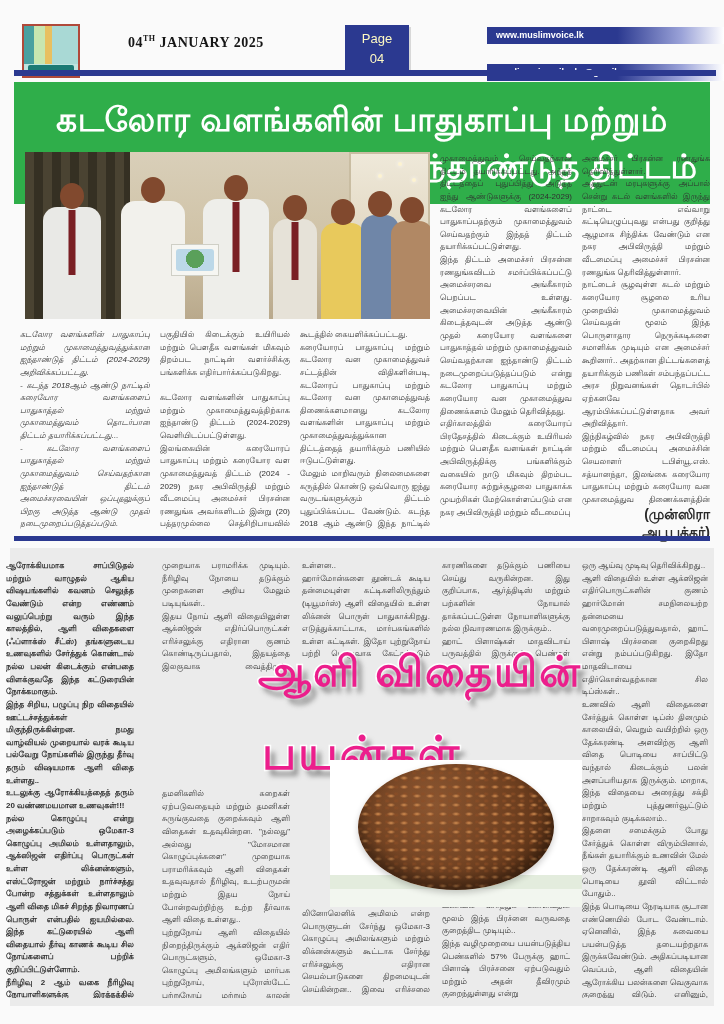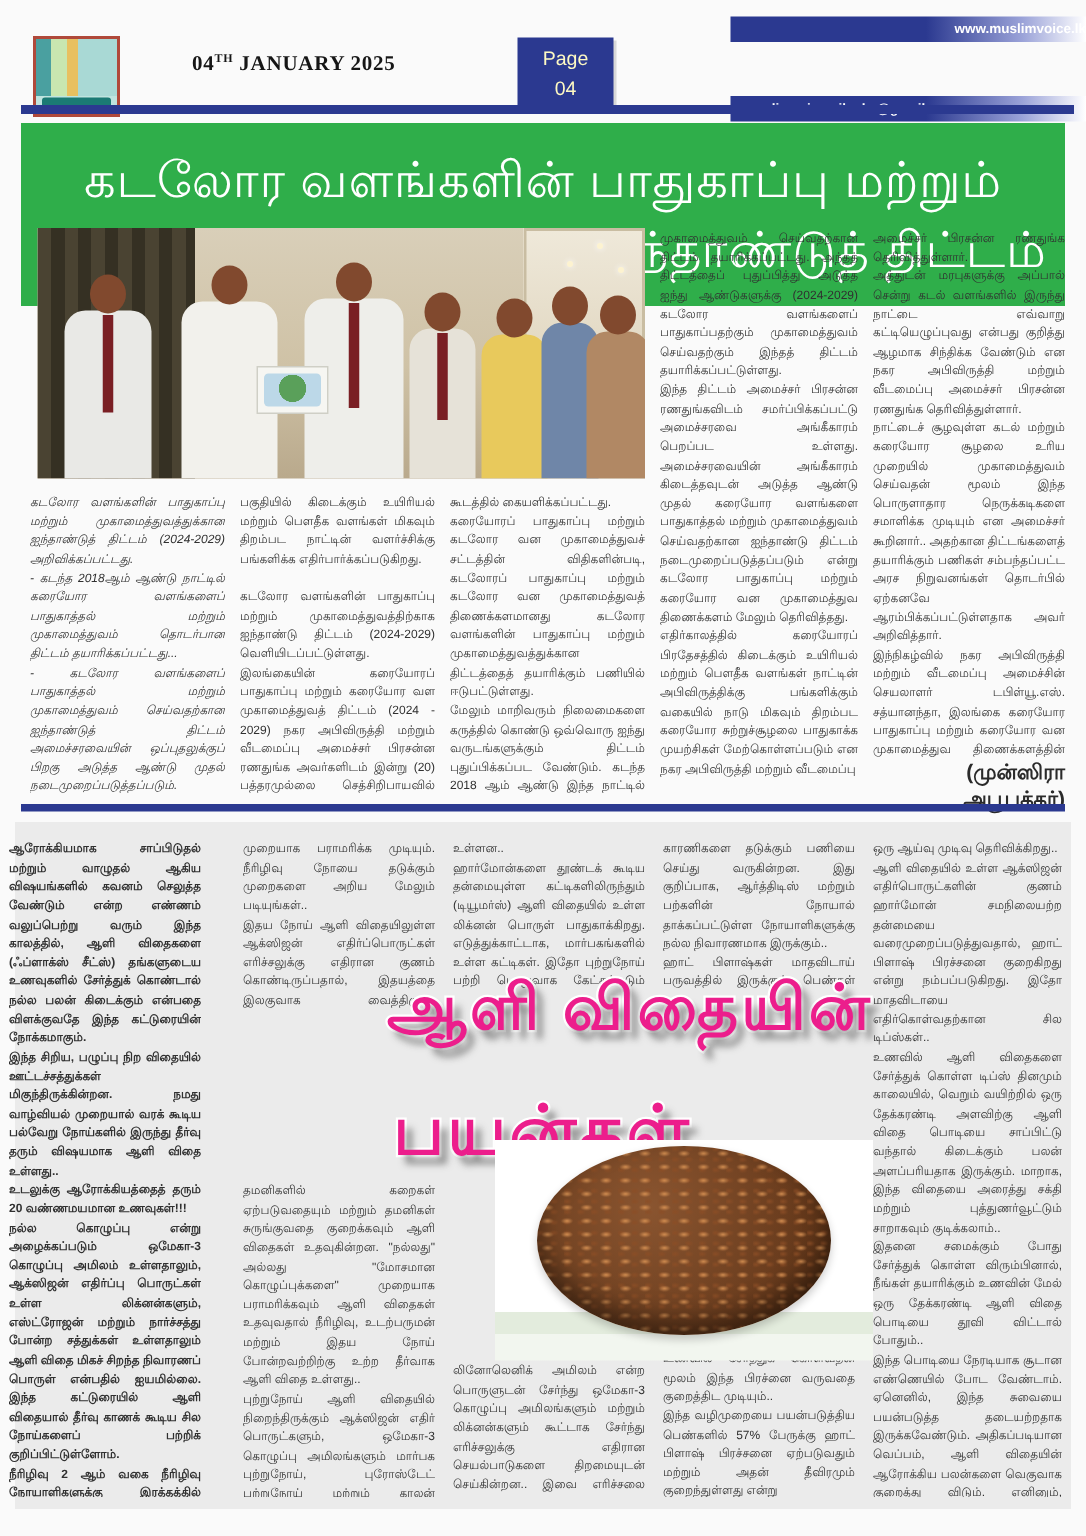--- a/index.html
+++ b/index.html
@@ -34,21 +34,21 @@
   .contactbar{
     left:487px;width:237px;height:17px;color:#fff;font-size:9px;line-height:17px;
     padding-left:9px;box-sizing:border-box;font-weight:bold;
     background:linear-gradient(90deg,#2b3990 0%,#2b3990 55%,#9aa2d8 82%,#ffffff 100%);
   }
   .rule{left:14px;top:70px;width:702px;height:6px;background:#2b3990;}
 
   
   .banner{
     left:14px;top:82px;width:696px;height:122px;background:#2fae4a;
-    color:#ffffff;text-align:center;font-weight:normal;
+    color:#ffffff;text-align:center;font-weight:bold;
     display:flex;flex-direction:column;justify-content:center;gap:6px;
   }
   .banner div{font-size:33px;line-height:1.25;letter-spacing:.5px;white-space:nowrap;}
 
   
   .photo{
     left:25px;top:152px;width:405px;height:167px;overflow:hidden;
     background:linear-gradient(180deg,#d9cfb9 0%,#cfc2a6 55%,#b9a98c 100%);
   }
   .curtain{position:absolute;left:0;top:0;width:26%;height:100%;
@@ -101,21 +101,21 @@
 
 <div class="abs logo"></div>
 
 <div class="abs date"><span>04</span><sup>TH</sup><span> JANUARY 2025</span></div>
 
 <div class="abs pagebox">
   <div>Page</div>
   <div>04</div>
 </div>
 
-<div class="abs contactbar" style="top:11px;text-align:right;">
+<div class="abs contactbar" style="top:27px;">
   <span>www.muslimvoice.lk</span>
 </div>
 <div class="abs contactbar" style="top:48px;margin-top:16px;">
   <span>muslimvoicesrilanka@gmail.com</span>
 </div>
 
 <div class="abs rule"></div>
 
 <div class="abs banner">
   <div>கடலோர வளங்களின் பாதுகாப்பு மற்றும்</div>

